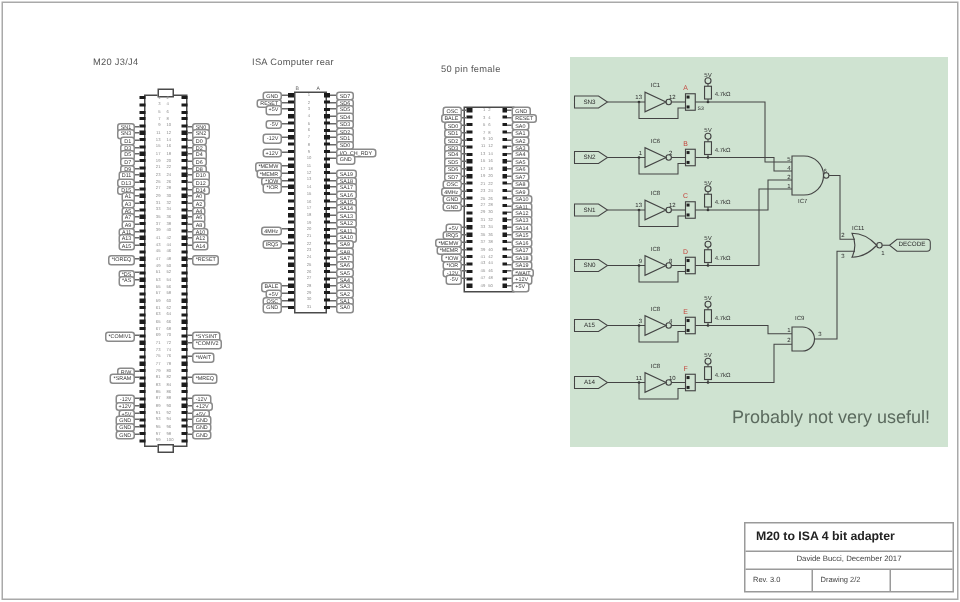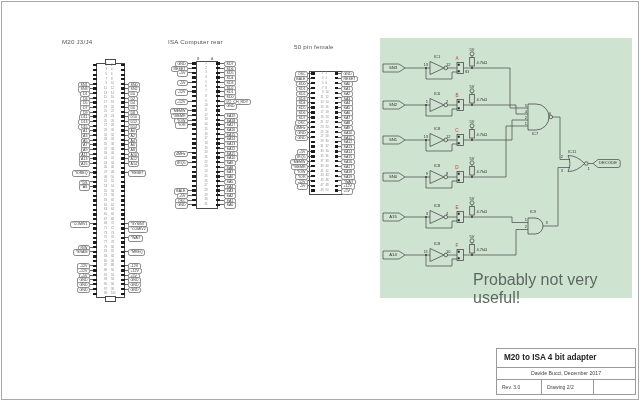--- a/index.html
+++ b/index.html
@@ -19,21 +19,21 @@
   #panel{position:absolute;left:380px;top:38px;width:252px;height:260px;background:#cfe3d1;}
   #panel svg{position:absolute;left:0;top:0;}
   .gate{fill:none;stroke:#444;stroke-width:0.75;}
   .wire{fill:none;stroke:#444;stroke-width:0.7;}
   .dot{fill:#333;stroke:none;}
   .psq{fill:#222;stroke:none;}
   .clab{position:absolute;font-size:4px;line-height:5px;color:#2e2e2e;white-space:nowrap;}
   .ctr{text-align:center;}
   .rt{text-align:right;}
   .node{color:#c4453c;font-size:4.6px;}
-  .note{position:absolute;left:93px;top:233px;width:160px;text-align:left;font-size:16px;color:#5b6a5e;}
+  .note{position:absolute;left:80px;top:233px;width:160px;text-align:right;font-size:12px;color:#5b6a5e;}
   #tblock{position:absolute;left:496px;top:348px;width:138px;background:#fff;border:1px solid #9a9a9a;}
   .tb-title{height:18px;line-height:18px;border-bottom:1px solid #9a9a9a;font-size:8.2px;
             font-weight:bold;color:#222;padding-left:7px;white-space:nowrap;}
   .tb-auth{height:11px;line-height:11px;border-bottom:1px solid #9a9a9a;font-size:5.2px;color:#444;text-align:center;}
   .tb-row{display:flex;height:14px;line-height:14px;font-size:5px;color:#444;}
   .tb-cell{border-right:1px solid #9a9a9a;padding-left:5px;box-sizing:border-box;}
 </style>
 </head>
 <body>
 

